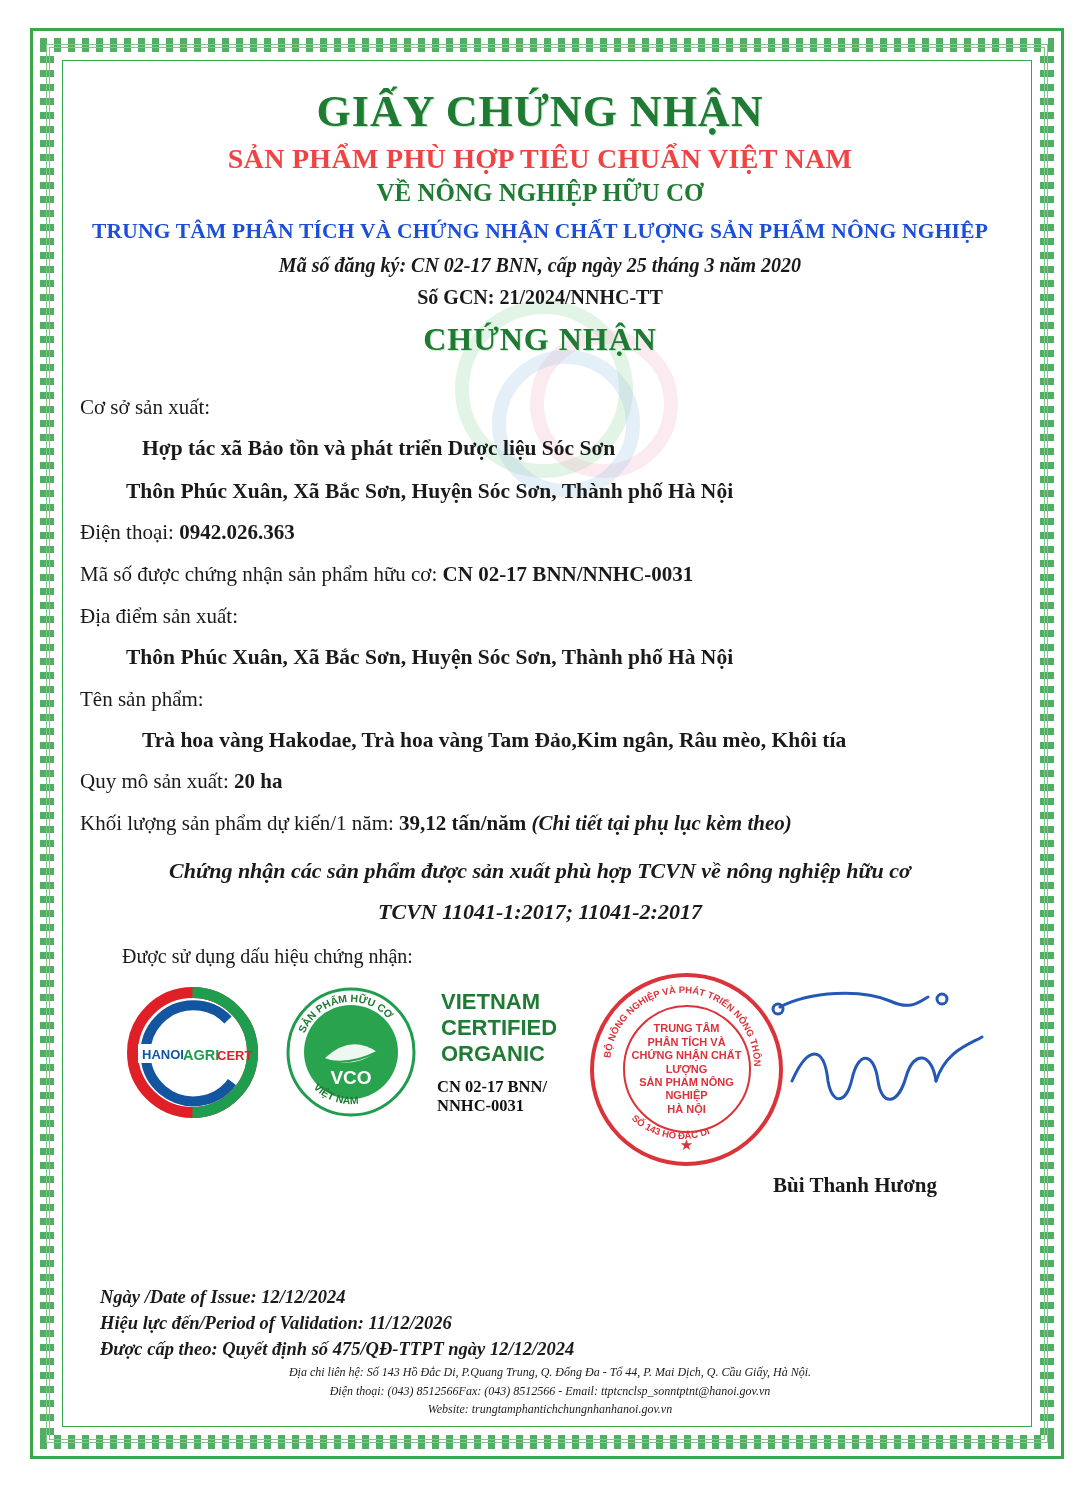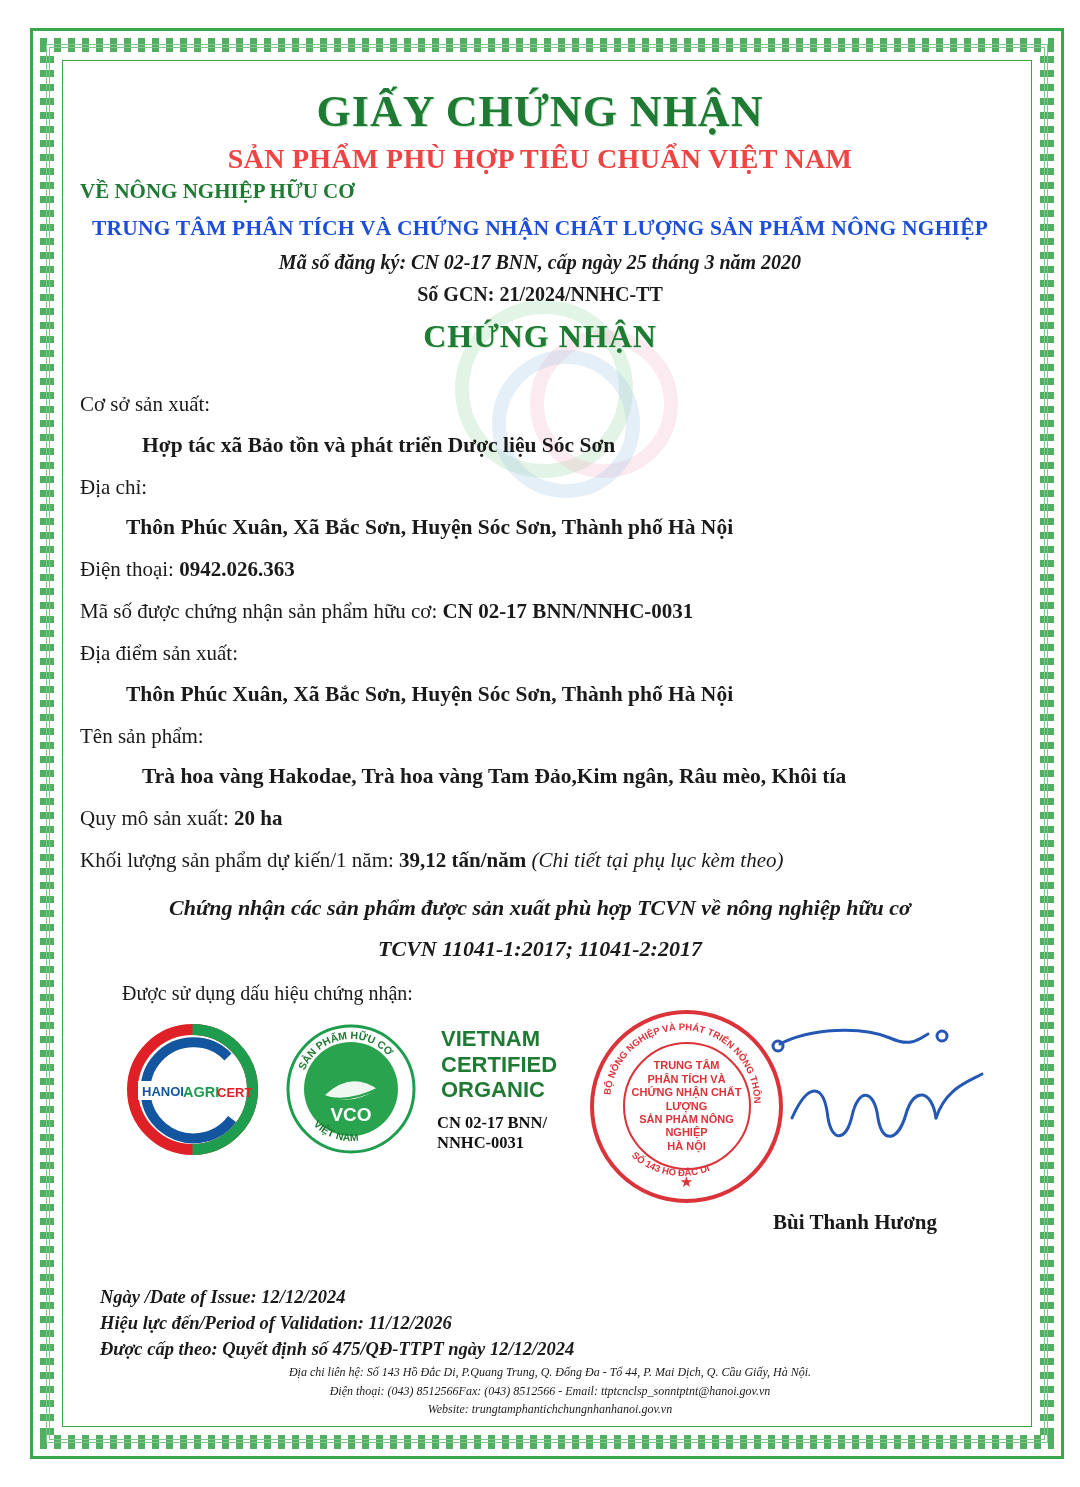--- a/index.html
+++ b/index.html
@@ -99,21 +99,22 @@
   }
   .title-sub1 {
     text-align: center;
     font-size: 28px;
     font-weight: bold;
     color: #ef4444;
     margin-top: 6px;
     letter-spacing: .3px;
   }
   .title-sub2 {
-    font-size: 21px;
+    text-align: center;
+    font-size: 25px;
     font-weight: bold;
     color: #1f7a33;
     margin-top: 4px;
   }
   .org-name {
     text-align: center;
     font-size: 21.5px;
     font-weight: bold;
     color: #1d4ed8;
     margin-top: 12px;
@@ -155,21 +156,21 @@
   .val-b { font-weight: bold; }
   .indent {
     margin-left: 62px;
     font-weight: bold;
     font-size: 21.5px;
     margin-top: 8px;
     margin-bottom: 10px;
   }
   .indent.wide { margin-left: 46px; }
   .row-gap { margin-top: 10px; }
-  .note-italic { font-style: italic; font-weight: normal; text-align: center; }
+  .note-italic { font-style: italic; font-weight: bold; text-align: center; }
 
   .tcvn-line1 {
     text-align: center;
     font-weight: bold;
     font-style: italic;
     font-size: 22px;
     margin-top: 14px;
   }
   .tcvn-line2 {
     text-align: center;
@@ -327,23 +328,20 @@
     <div class="gcn-line">Số GCN: 21/2024/NNHC-TT</div>
     <div class="certify-word">CHỨNG NHẬN</div>
 
     <div class="body">
 
       <div class="row">
         <span class="label">Cơ sở sản xuất:</span>
       </div>
       <div class="indent">Hợp tác xã Bảo tồn và phát triển Dược liệu Sóc Sơn</div>
 
-      <div class="row">
-        <span class="label">Địa chỉ:</span>
-      </div>
       <div class="indent wide">Thôn Phúc Xuân, Xã Bắc Sơn, Huyện Sóc Sơn, Thành phố Hà Nội</div>
 
       <div class="row row-gap">
         <span class="label">Điện thoại:</span>
         <span class="val-b">0942.026.363</span>
       </div>
 
       <div class="row row-gap">
         <span class="label">Mã số được chứng nhận sản phẩm hữu cơ:</span>
         <span class="val-b">CN 02-17 BNN/NNHC-0031</span>

